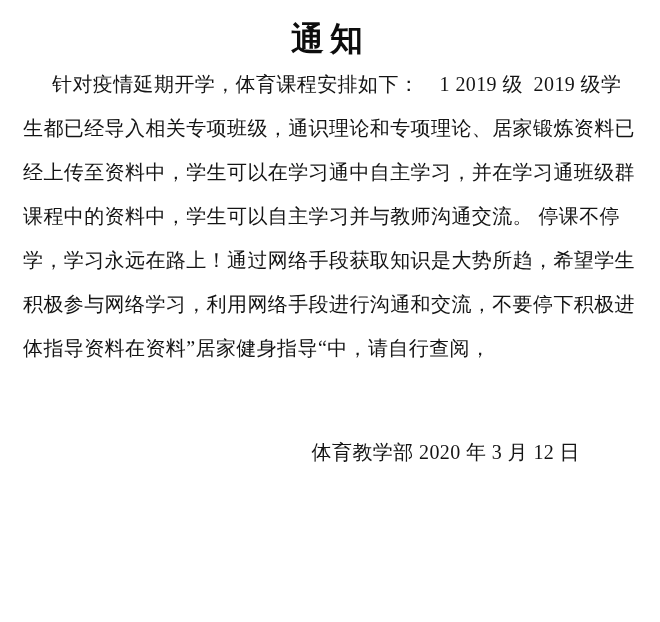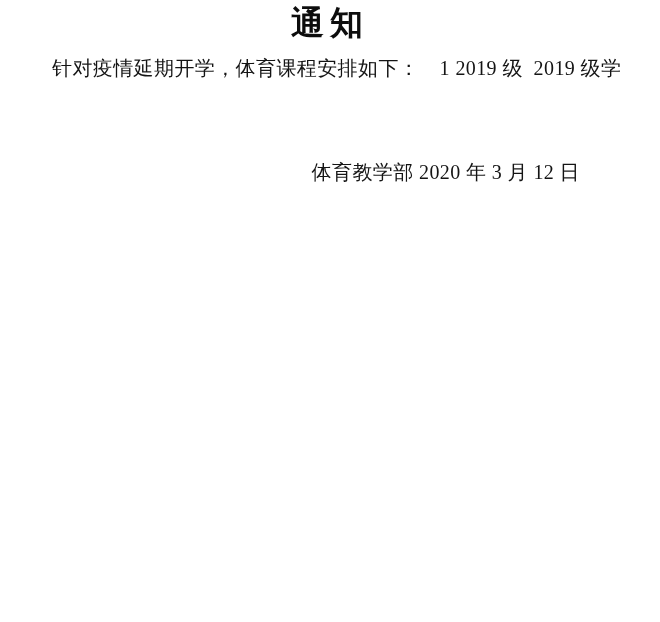--- a/index.html
+++ b/index.html
@@ -8,21 +8,21 @@
     background: #ffffff;
     overflow: hidden;
   }
   body {
     font-family: "Liberation Serif", "DejaVu Serif", serif;
     color: #111111;
   }
   .page {
     width: 660px; height: 622px;
     background: #ffffff;
-    padding-top: 0;
+    padding-top: 16px;
   }
   .doc-title {
     text-align: center;
     font-size: 33px;
     font-weight: bold;
     letter-spacing: 6px;
     height: 46px;
     line-height: 46px;
     color: #0d0d0d;
   }
@@ -54,16 +54,22 @@
   }
 </style>
 </head>
 <body>
 
 <div class="page">
   <div class="doc-title">通知</div>
 
   <div class="doc-body">
     <div class="body-line">针对疫情延期开学，体育课程安排如下：　1 2019 级  2019 级学</div>
+    <div class="body-line">生都已经导入相关专项班级，通识理论和专项理论、居家锻炼资料已</div>
+    <div class="body-line">经上传至资料中，学生可以在学习通中自主学习，并在学习通班级群</div>
+    <div class="body-line">课程中的资料中，学生可以自主学习并与教师沟通交流。 停课不停</div>
+    <div class="body-line">学，学习永远在路上！通过网络手段获取知识是大势所趋，希望学生</div>
+    <div class="body-line">积极参与网络学习，利用网络手段进行沟通和交流，不要停下积极进</div>
+    <div class="body-line">体指导资料在资料”居家健身指导“中，请自行查阅，</div>
   </div>
 
   <div class="doc-signature">体育教学部 2020 年 3 月 12 日</div>
 </div>
 
 </body></html>

